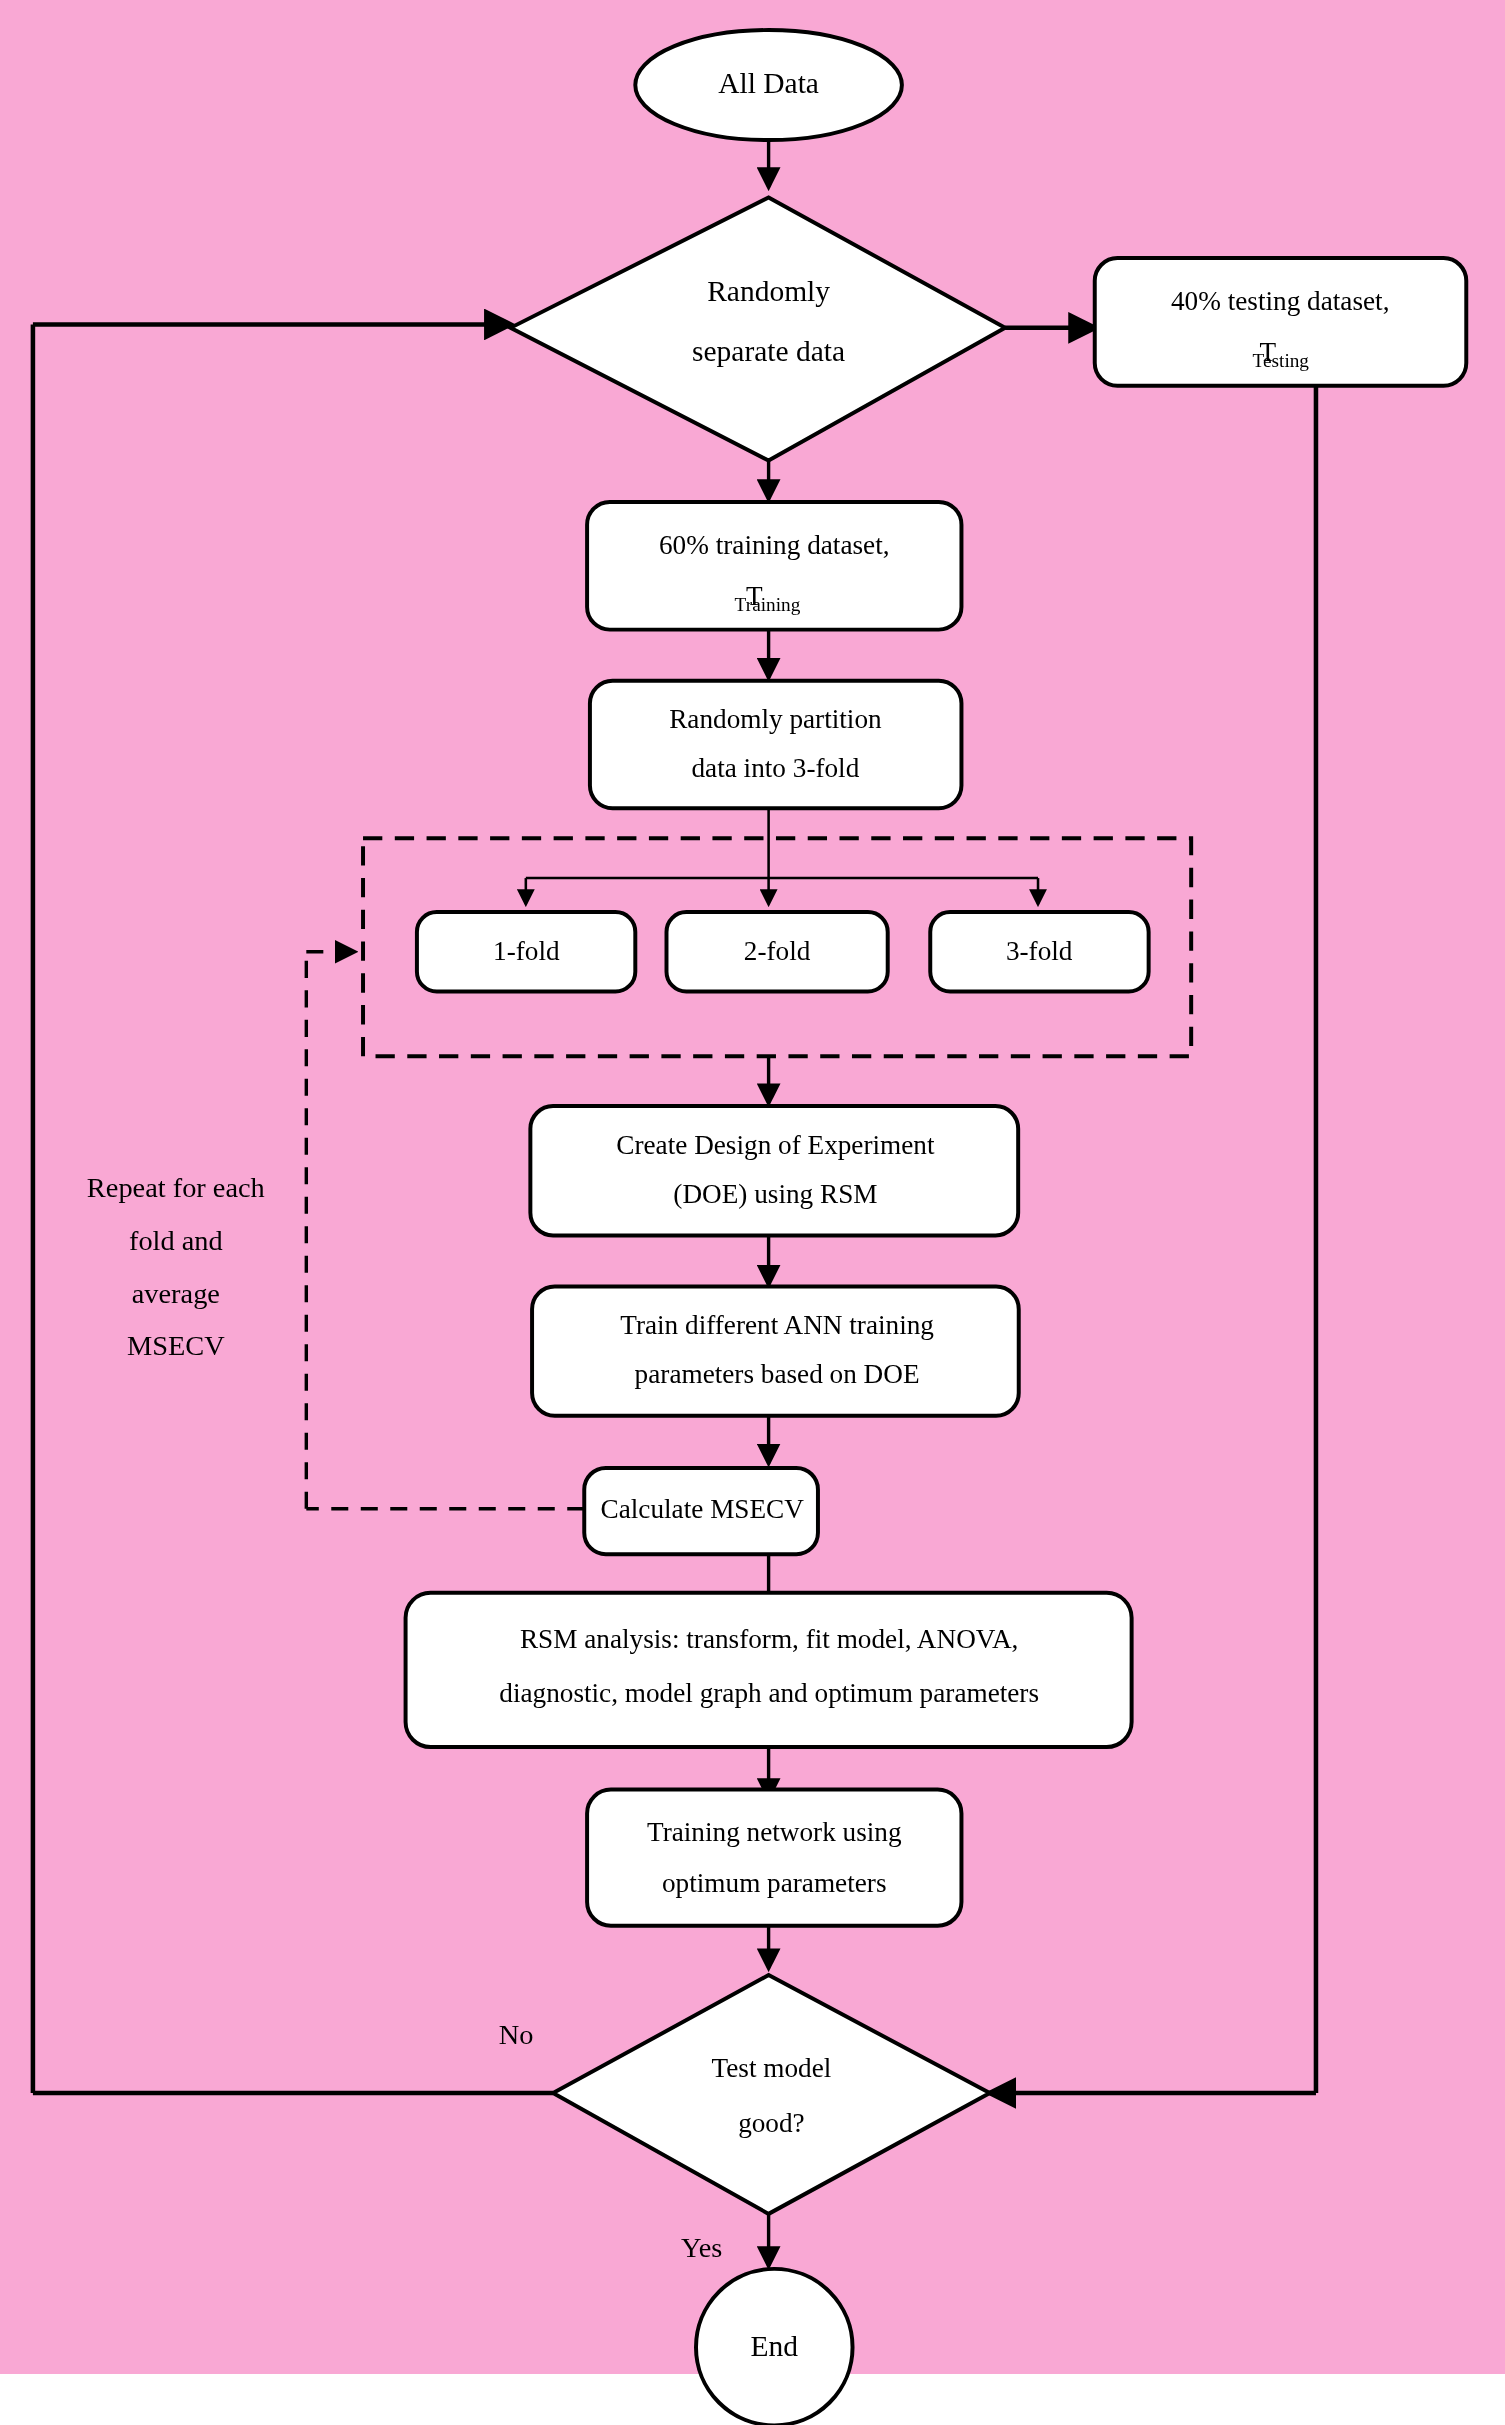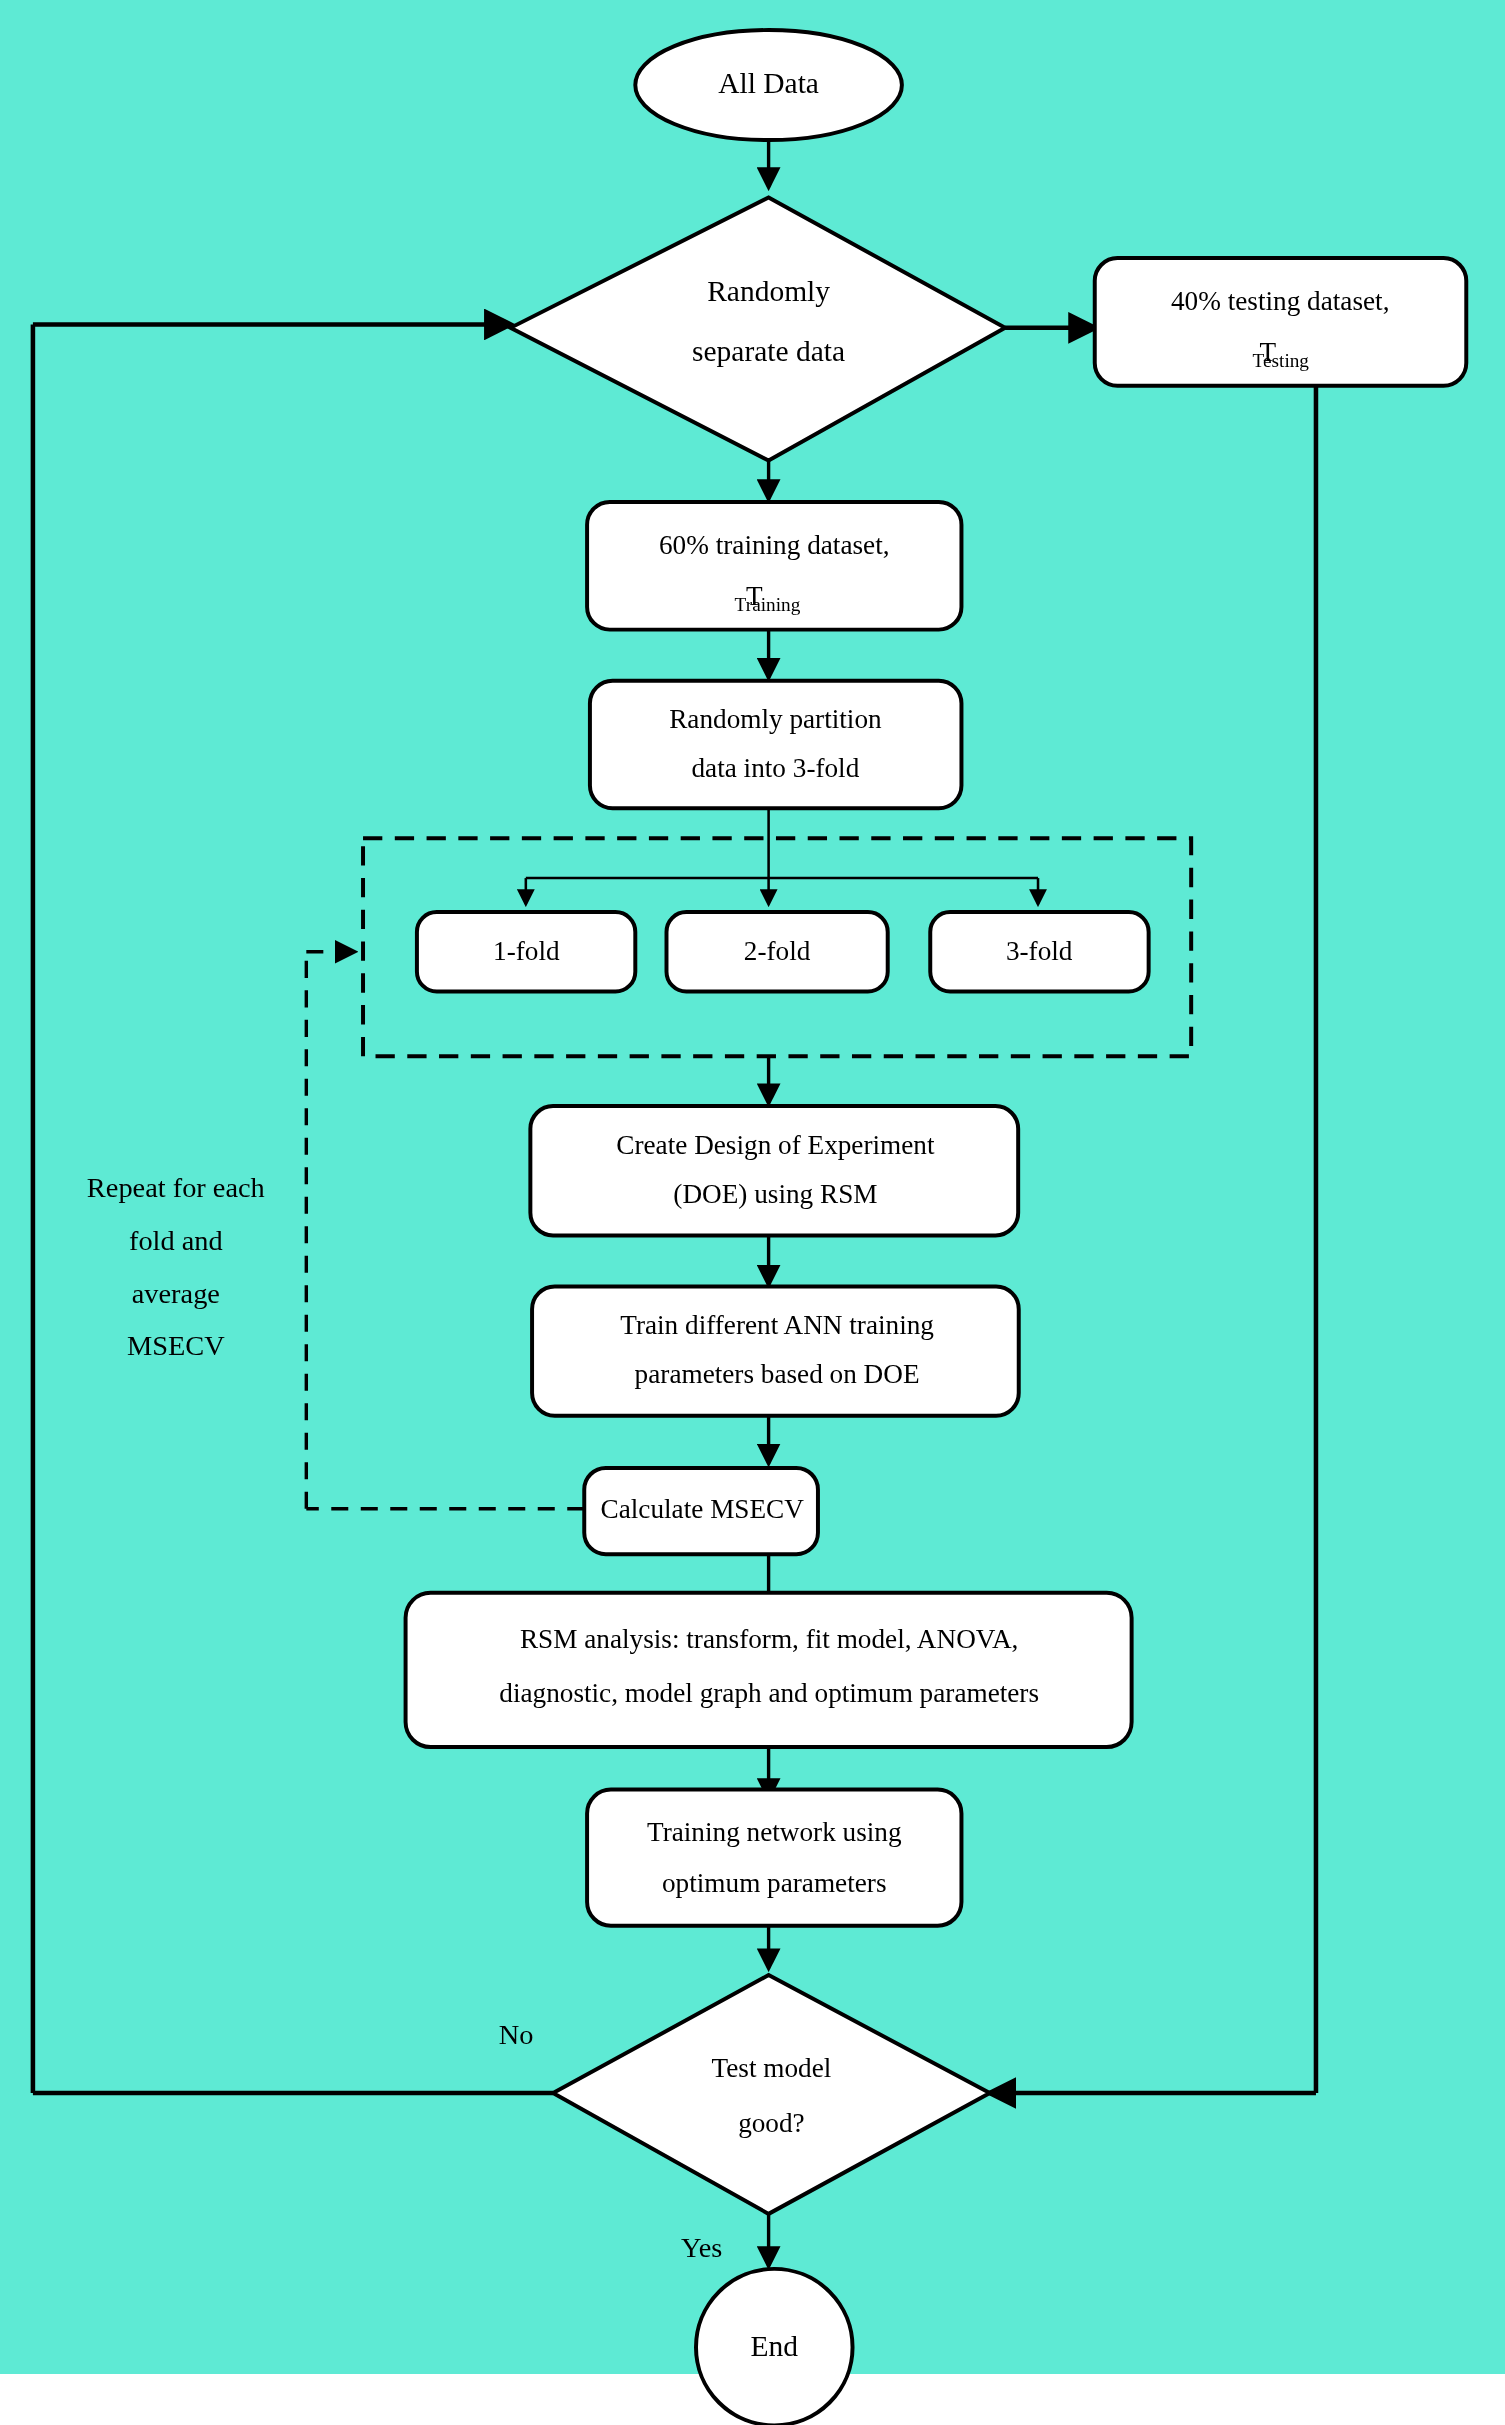--- a/index.html
+++ b/index.html
@@ -10,21 +10,21 @@
   body {
     width: 1506px;
     height: 2426px;
     font-family: "Liberation Serif", "DejaVu Serif", serif;
     overflow: hidden;
   }
   #flowchart-root {
     position: relative;
     width: 1506px;
     height: 2374px;
-    background: #5eead4;
+    background: #f9a8d4;
   }
   svg.canvas {
     position: absolute;
     top: 0;
     left: 0;
     width: 1506px;
     height: 2426px;
     display: block;
   }
   .node-stroke {

